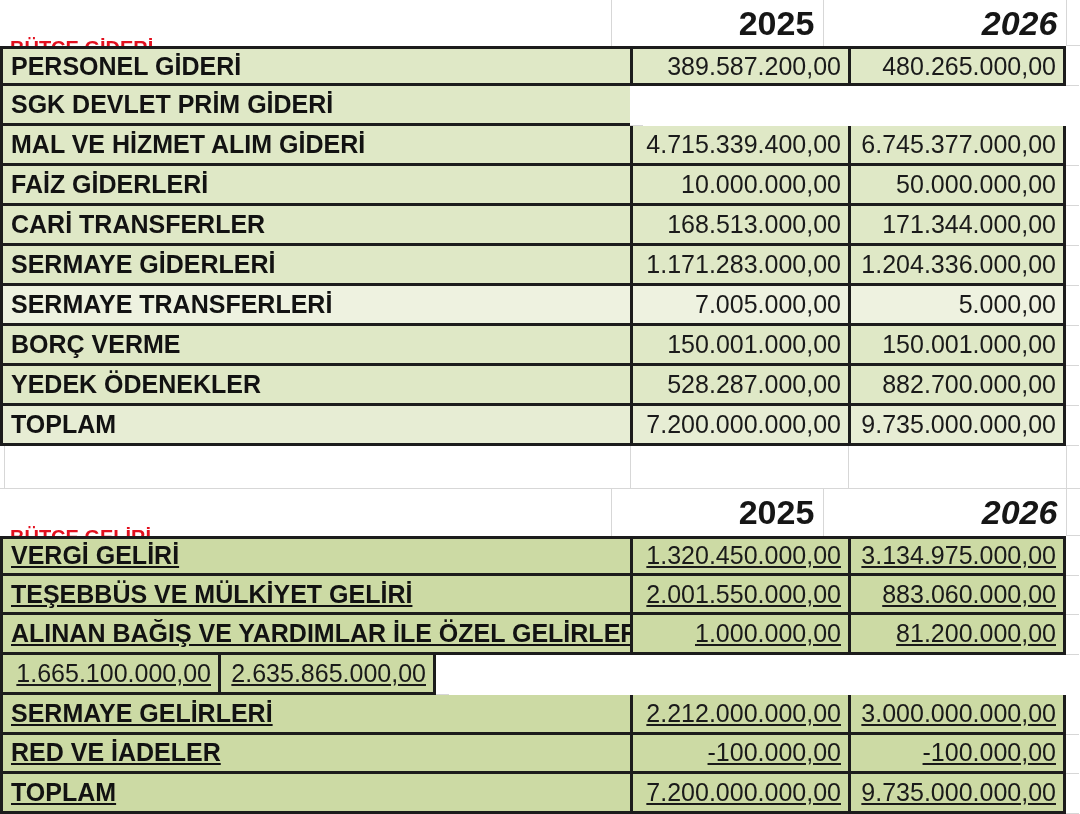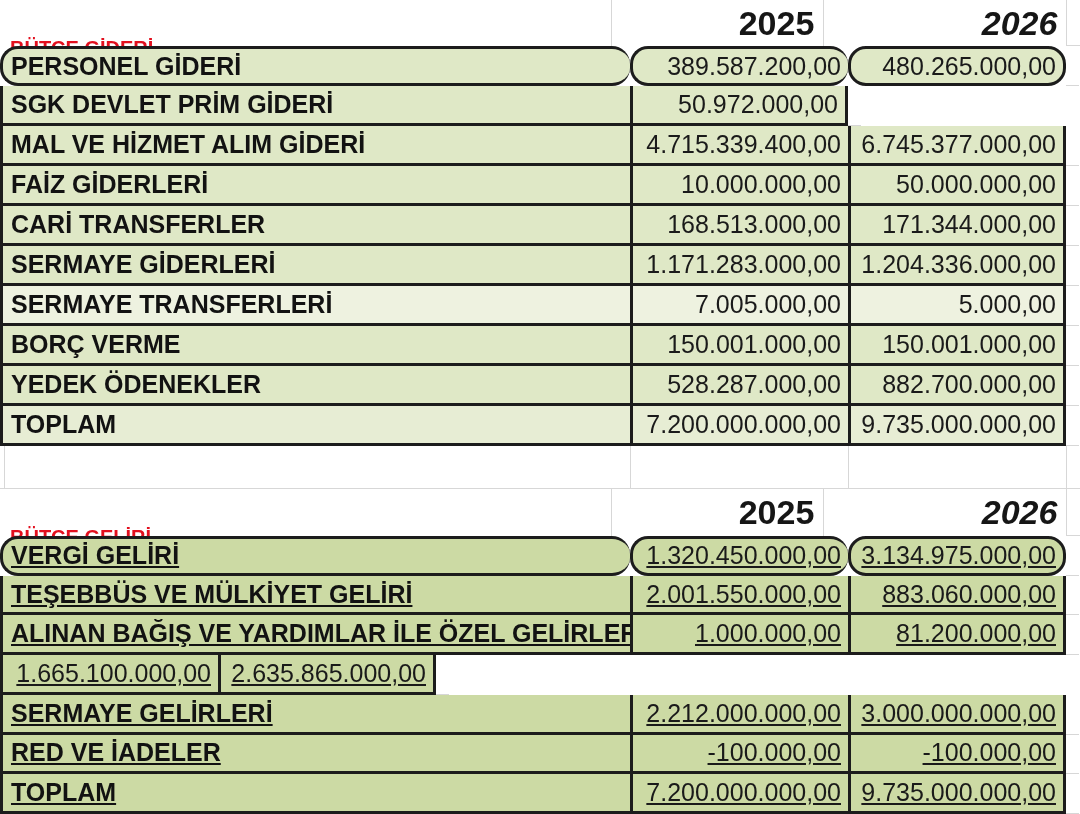--- a/index.html
+++ b/index.html
@@ -28,21 +28,21 @@
   
   .tbl{display:flex;flex-direction:column;}
   #tbl1{height:400px;}
   #tbl2{height:278px;}
   .row{display:flex;flex:1;min-height:0;}
   .cell{
     box-sizing:border-box;display:flex;align-items:center;position:relative;
     border-left:3px solid var(--border-black,#1c1c1c);
     border-bottom:3px solid var(--border-black,#1c1c1c);
   }
-  .row:first-child .cell:not(.strip){border-top:3px solid var(--border-black,#1c1c1c);border-radius:18px;}
+  .row:first-child .cell:not(.strip){border-top:3px solid var(--border-black,#1c1c1c);}
   .cell.label{
     width:630px;font-weight:bold;font-size:25px;color:var(--text-black,#121212);
     padding-left:8px;white-space:nowrap;overflow:hidden;
   }
   .cell.num{
     width:218px;justify-content:flex-end;font-size:25px;
     color:var(--number-black,#1a1a1a);padding-right:7px;white-space:nowrap;padding-left:19px;
   }
   .cell.num.last{width:218px;border-right:3px solid var(--border-black,#1c1c1c);}
   .cell.strip{width:13px;border-left:none;background:#fff;border-bottom:1px solid var(--gridline-gray,#d7d7d7);}
@@ -73,21 +73,20 @@
     </div>
     <div class="tbl" id="tbl1">
         <div class="row">
           <div class="cell label">PERSONEL GİDERİ</div>
           <div class="cell num">389.587.200,00</div>
           <div class="cell num last">480.265.000,00</div>
           <div class="cell strip"></div>
         </div>
         <div class="row">
           <div class="cell label">SGK DEVLET PRİM GİDERİ</div>
-          <div class="cell num last">50.972.000,00</div>
           <div class="cell strip"></div>
         </div>
         <div class="row">
           <div class="cell label">MAL VE HİZMET ALIM GİDERİ</div>
           <div class="cell num">4.715.339.400,00</div>
           <div class="cell num last">6.745.377.000,00</div>
           <div class="cell strip"></div>
         </div>
         <div class="row">
           <div class="cell label">FAİZ GİDERLERİ</div>

